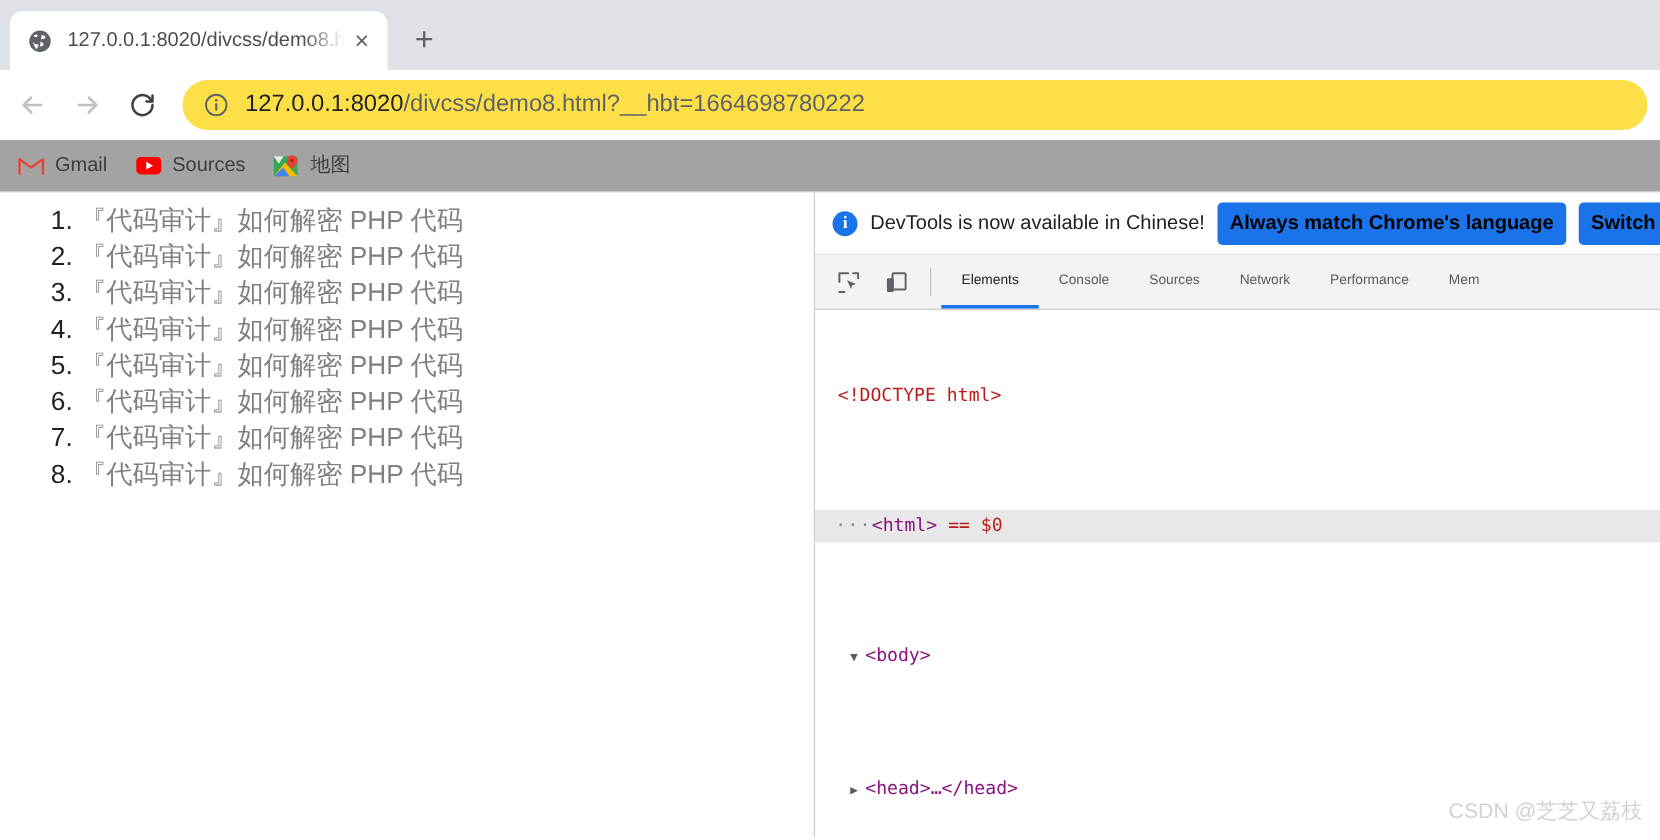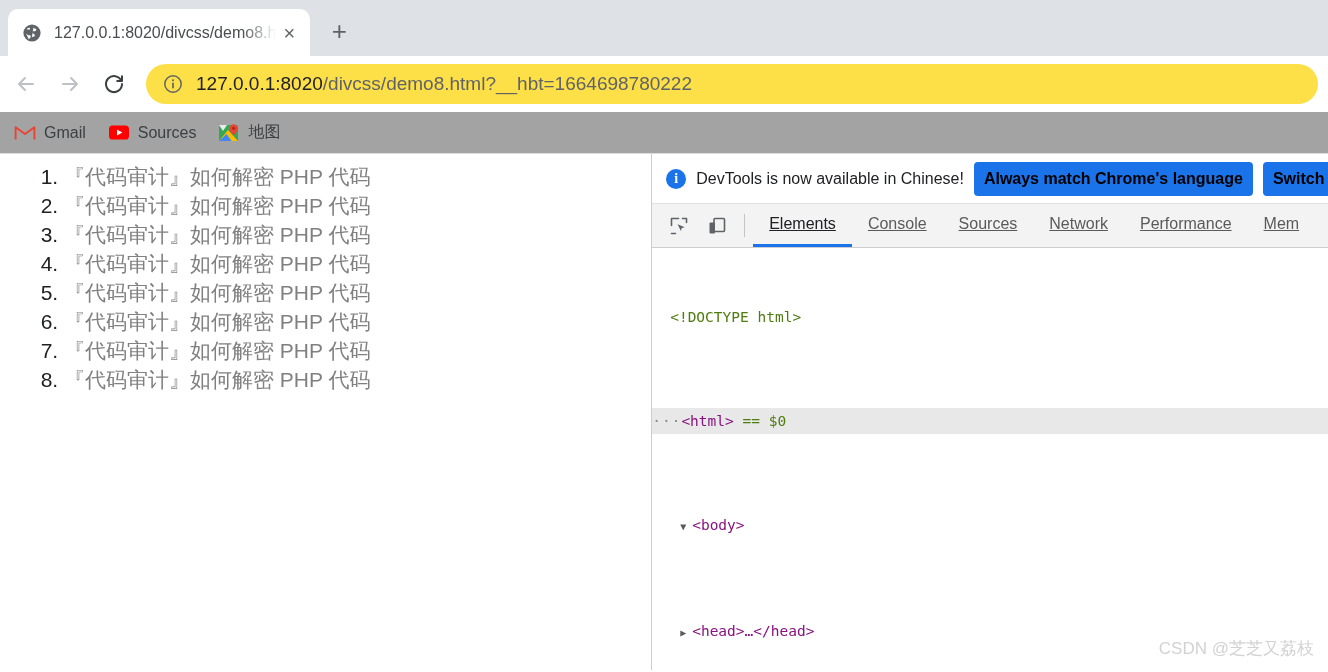--- a/index.html
+++ b/index.html
@@ -210,46 +210,45 @@
   .dt-tool-btn {
     width: 32px;
     display: flex; align-items: center; justify-content: center;
     cursor: pointer;
     margin: 0 3px;
   }
   .dt-sep { width: 1px; background: #c4c4c4; margin: 10px 8px; flex: 0 0 1px; }
   .dt-tab {
     display: flex; align-items: center;
     padding: 0 16px;
-    font-size: 16px;
+    font-size: 11px;
     color: #5a5a5a;
     white-space: nowrap;
     cursor: pointer;
     border-bottom: 3px solid transparent;
-    text-decoration: underline;
   }
   .dt-tab.active { color: #202124; border-bottom-color: #1a73e8; }
 
   
   .dt-tree {
     flex: 1 1 auto;
     overflow: hidden;
     background: #ffffff;
     font-family: "DejaVu Sans Mono", monospace;
     font-size: 14.5px;
     line-height: 26px;
     padding-top: 4px;
     white-space: pre-wrap;
   }
   .tline { padding-left: 8px; position: relative; }
   .tline.sel { background: #e8e8e8; }
   .arrow { display: inline-block; width: 12px; color: #5a5a5a; font-size: 10px; }
   .dots { color: #8a8a8a; letter-spacing: 1px; }
   .tag   { color: #881280; }
-  .gray  { color: #4d7c0f; }
+  .gray  { color: #b91c1c; }
 
   .watermark {
     position: absolute;
     right: 14px;
     bottom: 10px;
     font-size: 17px;
     color: #d2d2d2;
     white-space: nowrap;
     pointer-events: none;
   }
@@ -382,21 +381,21 @@
         <div class="dt-tab">Console</div>
         <div class="dt-tab">Sources</div>
         <div class="dt-tab">Network</div>
         <div class="dt-tab">Performance</div>
         <div class="dt-tab">Mem</div>
       </div>
 
       <div class="dt-tree">
         <div class="tline" style="padding-left:18px"><span class="gray">&lt;!DOCTYPE html&gt;</span></div>
 
-        <div class="tline sel" style="padding-left:0"><span class="dots">···</span><span class="tag">&lt;html&gt;</span> <span class="gray">== $0</span></div>
+        <div class="tline sel" style="padding-left:16px"><span class="dots">···</span><span class="tag">&lt;html&gt;</span> <span class="gray">== $0</span></div>
 
         <div class="tline" style="padding-left:28px"><span class="arrow">▼</span><span class="tag">&lt;body&gt;</span></div>
 
         <div class="tline" style="padding-left:28px"><span class="arrow">▶</span><span class="tag">&lt;head&gt;…&lt;/head&gt;</span></div>
 
         
 
         
 
         

